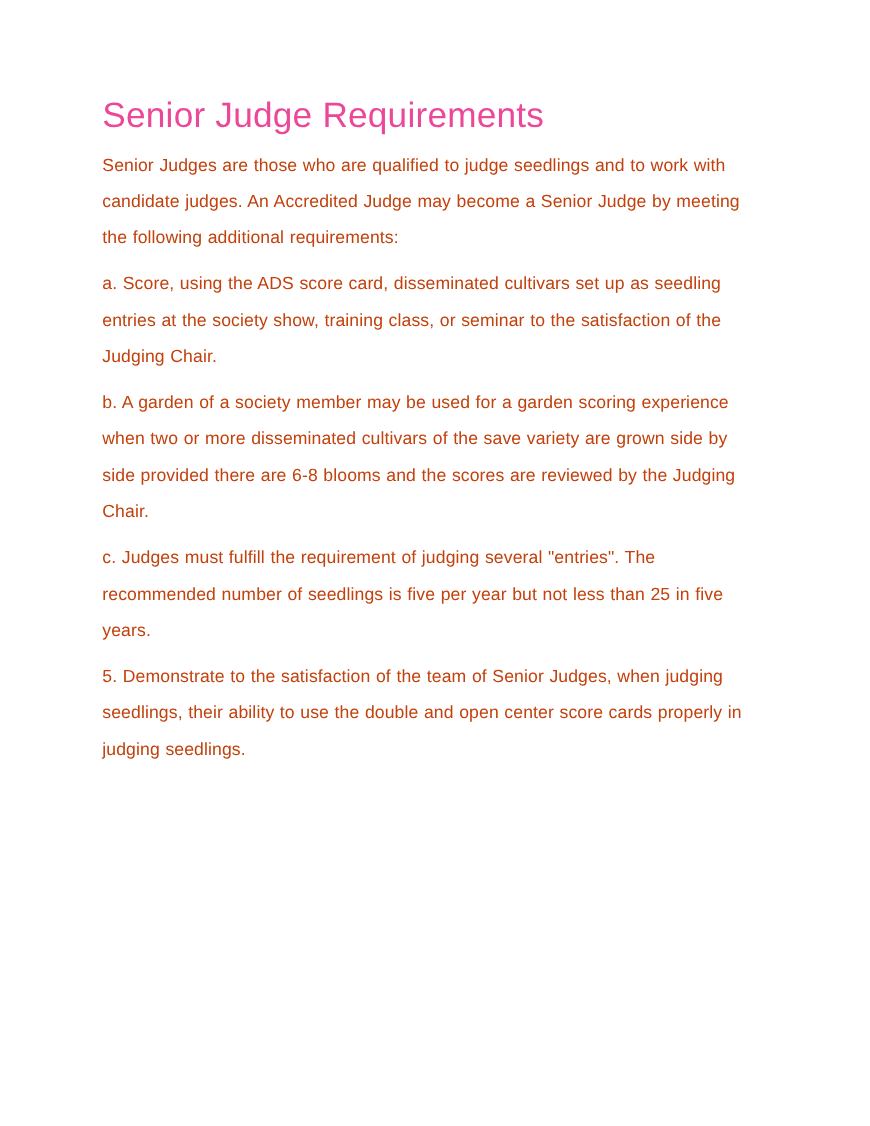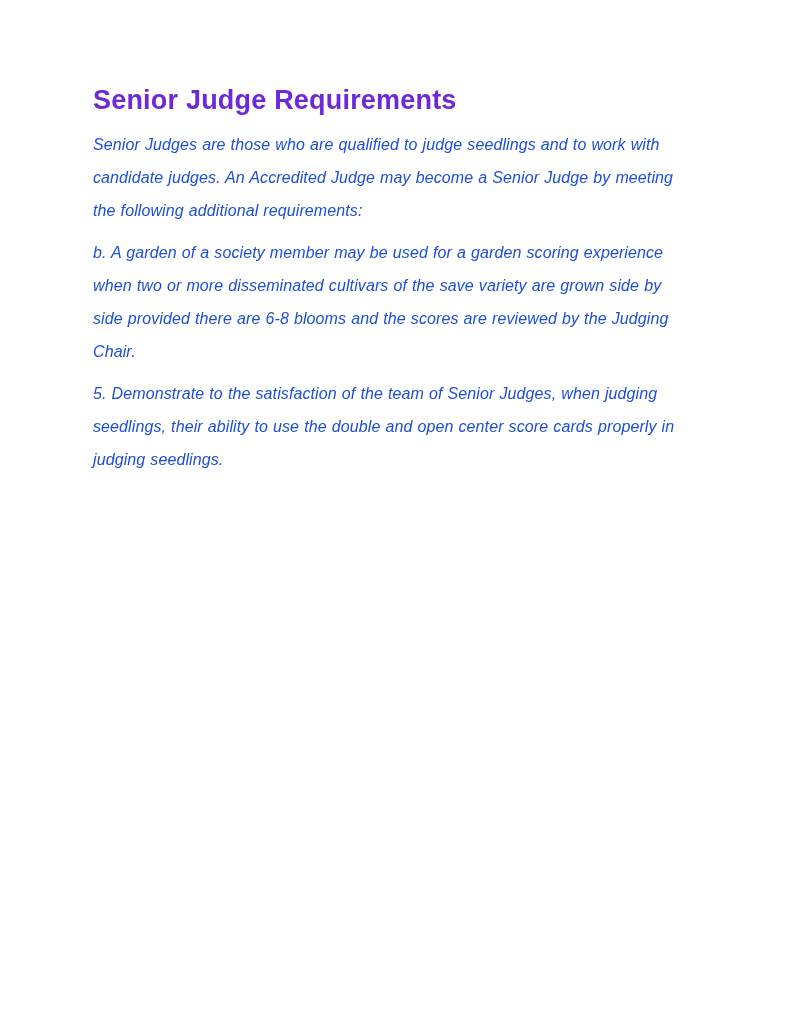--- a/index.html
+++ b/index.html
@@ -12,39 +12,40 @@
     width: 791px;
     height: 1024px;
     background: #ffffff;
     overflow: hidden;
     font-family: "Liberation Sans", "DejaVu Sans", sans-serif;
     box-sizing: border-box;
     padding: 84px 95px 0 93px;
   }
   .title {
     margin: 0 0 10px 0;
-    font-size: 27px;
-    font-weight: 700;
+    font-size: 32px;
+    font-weight: 400;
     letter-spacing: 0.2px;
-    color: #6d28d9;
+    color: #ec4899;
     line-height: 1.25;
   }
   .para {
     margin: 0 0 9px 0;
     max-width: 606px;
     font-size: 16px;
     line-height: 33px;
-    color: #1d4ed8;
+    color: #c2410c;
     letter-spacing: 0.1px;
     word-spacing: 0.5px;
-    font-style: italic;
   }
 </style>
 </head>
 <body>
 
 <div class="page">
   <h1 class="title">Senior Judge Requirements</h1>
 
   <p class="para">Senior Judges are those who are qualified to judge seedlings and to work with candidate judges. An Accredited Judge may become a Senior Judge by meeting the following additional requirements:</p>
+  <p class="para">a. Score, using the ADS score card, disseminated cultivars set up as seedling entries at the society show, training class, or seminar to the satisfaction of the Judging Chair.</p>
   <p class="para">b. A garden of a society member may be used for a garden scoring experience when two or more disseminated cultivars of the save variety are grown side by side provided there are 6-8 blooms and the scores are reviewed by the Judging Chair.</p>
+  <p class="para">c. Judges must fulfill the requirement of judging several "entries". The recommended number of seedlings is five per year but not less than 25 in five years.</p>
   <p class="para">5. Demonstrate to the satisfaction of the team of Senior Judges, when judging seedlings, their ability to use the double and open center score cards properly in judging seedlings.</p>
 </div>
 
 </body></html>

